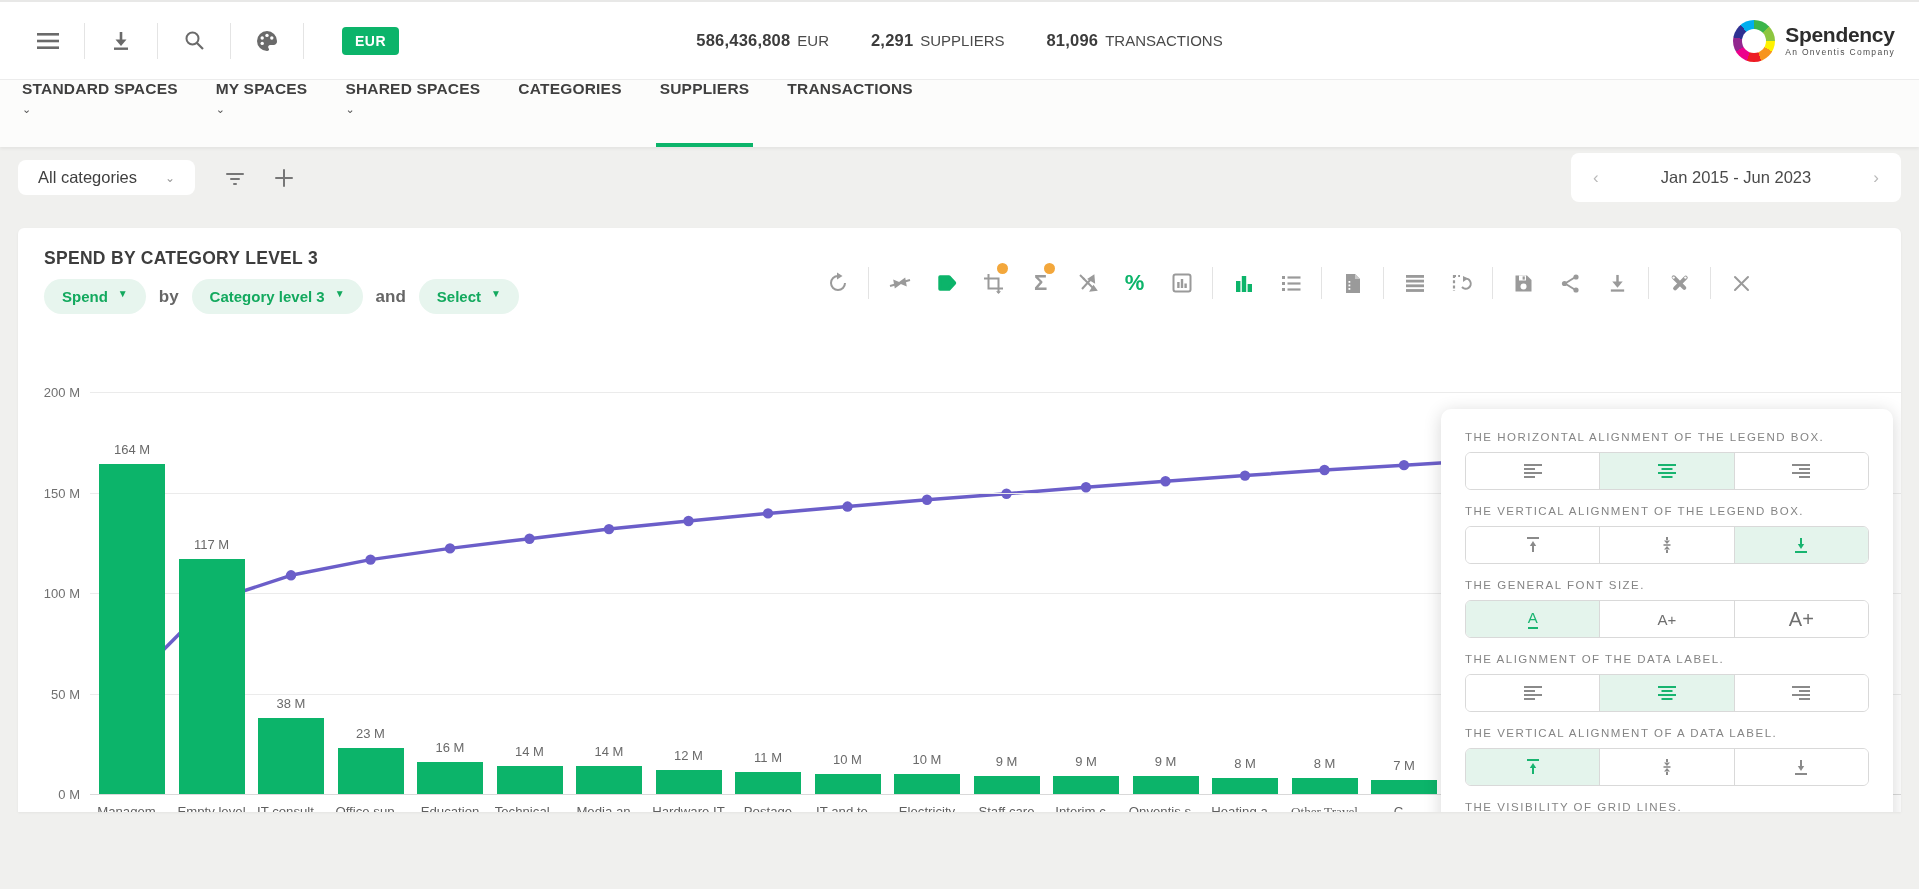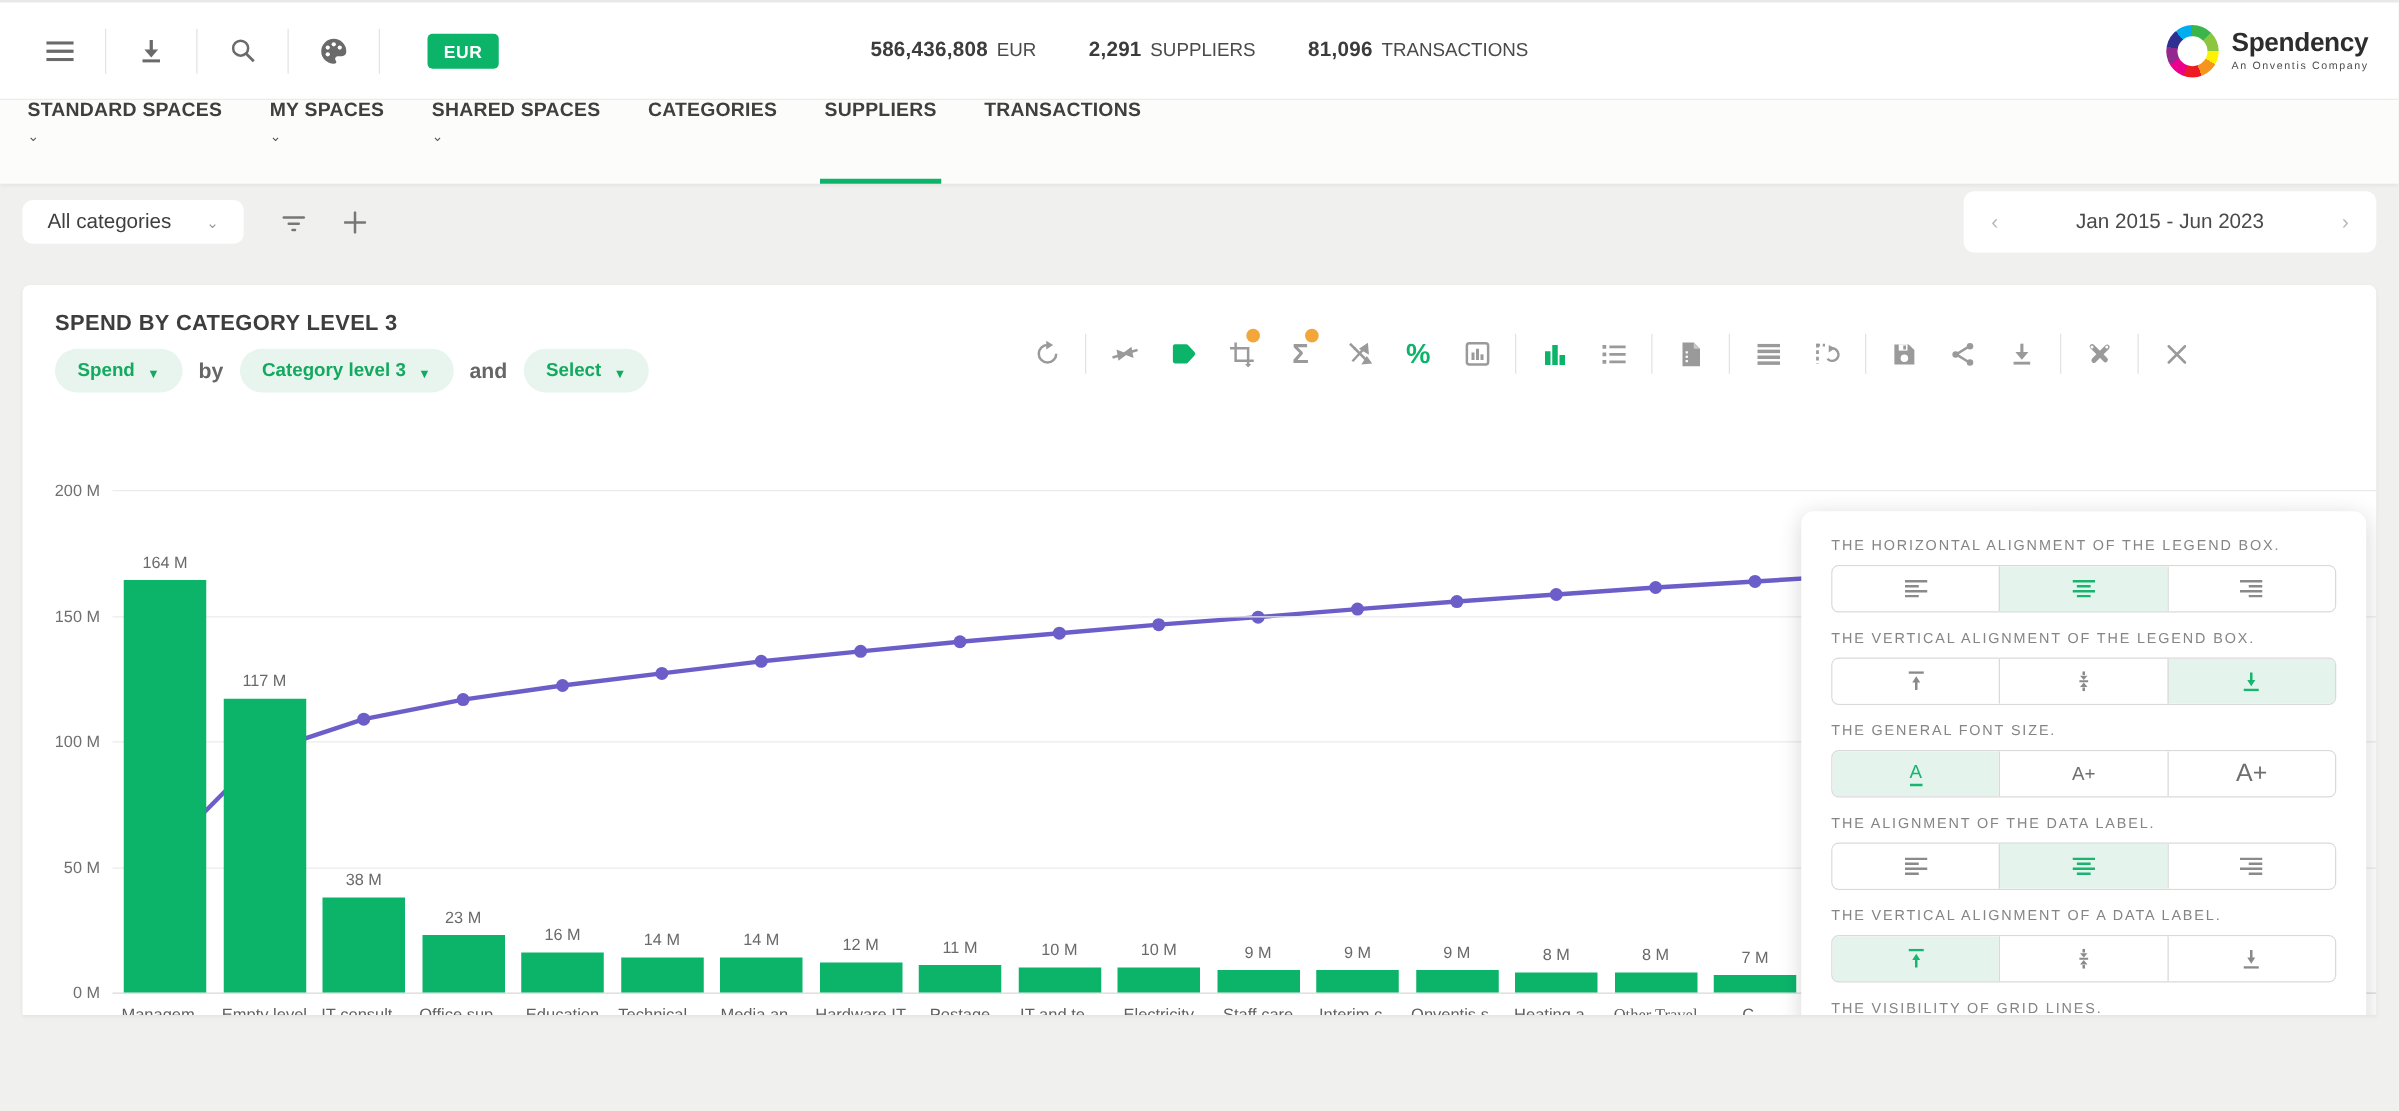--- a/index.html
+++ b/index.html
@@ -49,21 +49,21 @@
   .date-nav .arrow { background:none; border:none; color:#b9b9b9; font-size:17px; cursor:pointer; padding:4px 8px; }
   .date-nav .range { font-size:16.5px; color:#4a4a4a; }
 
   
   .card { margin:26px 18px 0 18px; background:#fff; border-radius:6px 6px 0 0; height:584px; position:relative;
           box-shadow:0 1px 3px rgba(0,0,0,.05); overflow:hidden; }
   .card-head { padding:20px 26px 0 26px; display:flex; justify-content:space-between; align-items:flex-start; }
   .card-head h1 { font-size:17.5px; letter-spacing:.3px; color:#3d3d3d; }
   .pills { display:flex; align-items:center; gap:13px; margin-top:10px; }
   .pill { background:#e7f5ee; color:#13a95e; font-weight:bold; font-size:15px; border:none; border-radius:18px;
-          padding:9px 18px; display:flex; align-items:flex-end; gap:10px; cursor:pointer; font-family:inherit; }
+          padding:9px 18px; display:flex; align-items:flex-start; gap:10px; cursor:pointer; font-family:inherit; }
   .pill .chev { font-size:10px; }
   .conj { font-size:17px; font-weight:bold; color:#666; }
 
   
   .toolbar { display:flex; align-items:center; margin-top:14px; margin-right:110px; }
   .tbtn { position:relative; width:47px; height:42px; background:none; border:none; display:flex; align-items:center;
           justify-content:center; color:#9a9a9a; cursor:pointer; }
   .tbtn.green { color:#0cb46a; }
   .tbtn .badge { position:absolute; top:1px; right:9px; width:11px; height:11px; border-radius:50%; background:#f3a73b; }
   .tdiv { width:1px; height:32px; background:#e3e3e3; margin:0 7px; }

